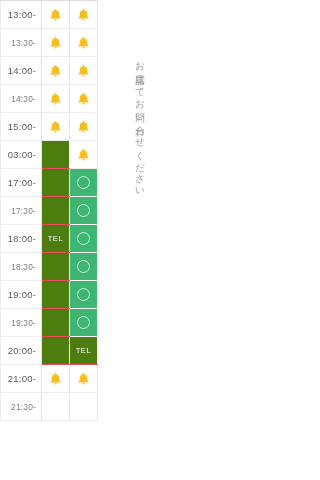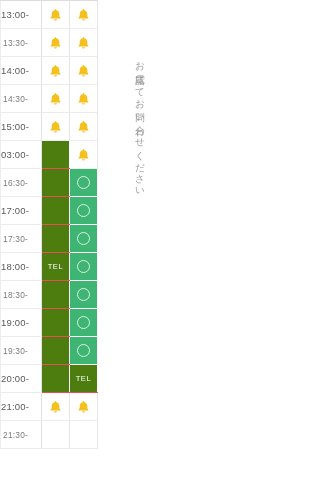--- a/index.html
+++ b/index.html
@@ -48,21 +48,21 @@
   }
   .grid tr:first-child td {
     border-top: 1px solid #dcdcdc;
   }
 
   
   td.time {
     border-right: 1px solid #e2e2e2;
     border-left: 1px solid #ededed;
     text-align: right;
-    padding-right: 13px;
+    padding-right: 5px;
     color: #5a5a5a;
     font-size: 9.5px;
     letter-spacing: 0.2px;
     white-space: nowrap;
     background: #ffffff;
   }
   td.time.half {
     font-size: 8.4px;
     color: #7d7d7d;
   }
@@ -244,27 +244,20 @@
           <td class="slot">
             <span class="bell">
               <svg width="13" height="14" viewBox="0 0 13 14">
                 <path d="M6.5 1.1c-.45 0-.8.35-.8.8v.4C3.9 2.7 2.7 4.2 2.7 6.1v2.2L1.6 9.8c-.25.33-.02.8.39.8h9.02c.41 0 .64-.47.39-.8L10.3 8.3V6.1c0-1.9-1.2-3.4-3-3.8v-.4c0-.45-.35-.8-.8-.8z" fill="#f5c01e"></path>
                 <path d="M5.1 11.2h2.8c0 .77-.63 1.4-1.4 1.4s-1.4-.63-1.4-1.4z" fill="#f5c01e"></path>
               </svg>
             </span>
           </td>
         </tr>
         <tr>
-          <td class="time half">16:30-</td>
-          <td class="slot tel"></td>
-          <td class="slot ok">
-            <span class="circle"></span>
-          </td>
-        </tr>
-        <tr>
           <td class="time">17:00-</td>
           <td class="slot tel"></td>
           <td class="slot ok">
             <span class="circle"></span>
           </td>
         </tr>
         <tr>
           <td class="time half">17:30-</td>
           <td class="slot tel"></td>
           <td class="slot ok">

